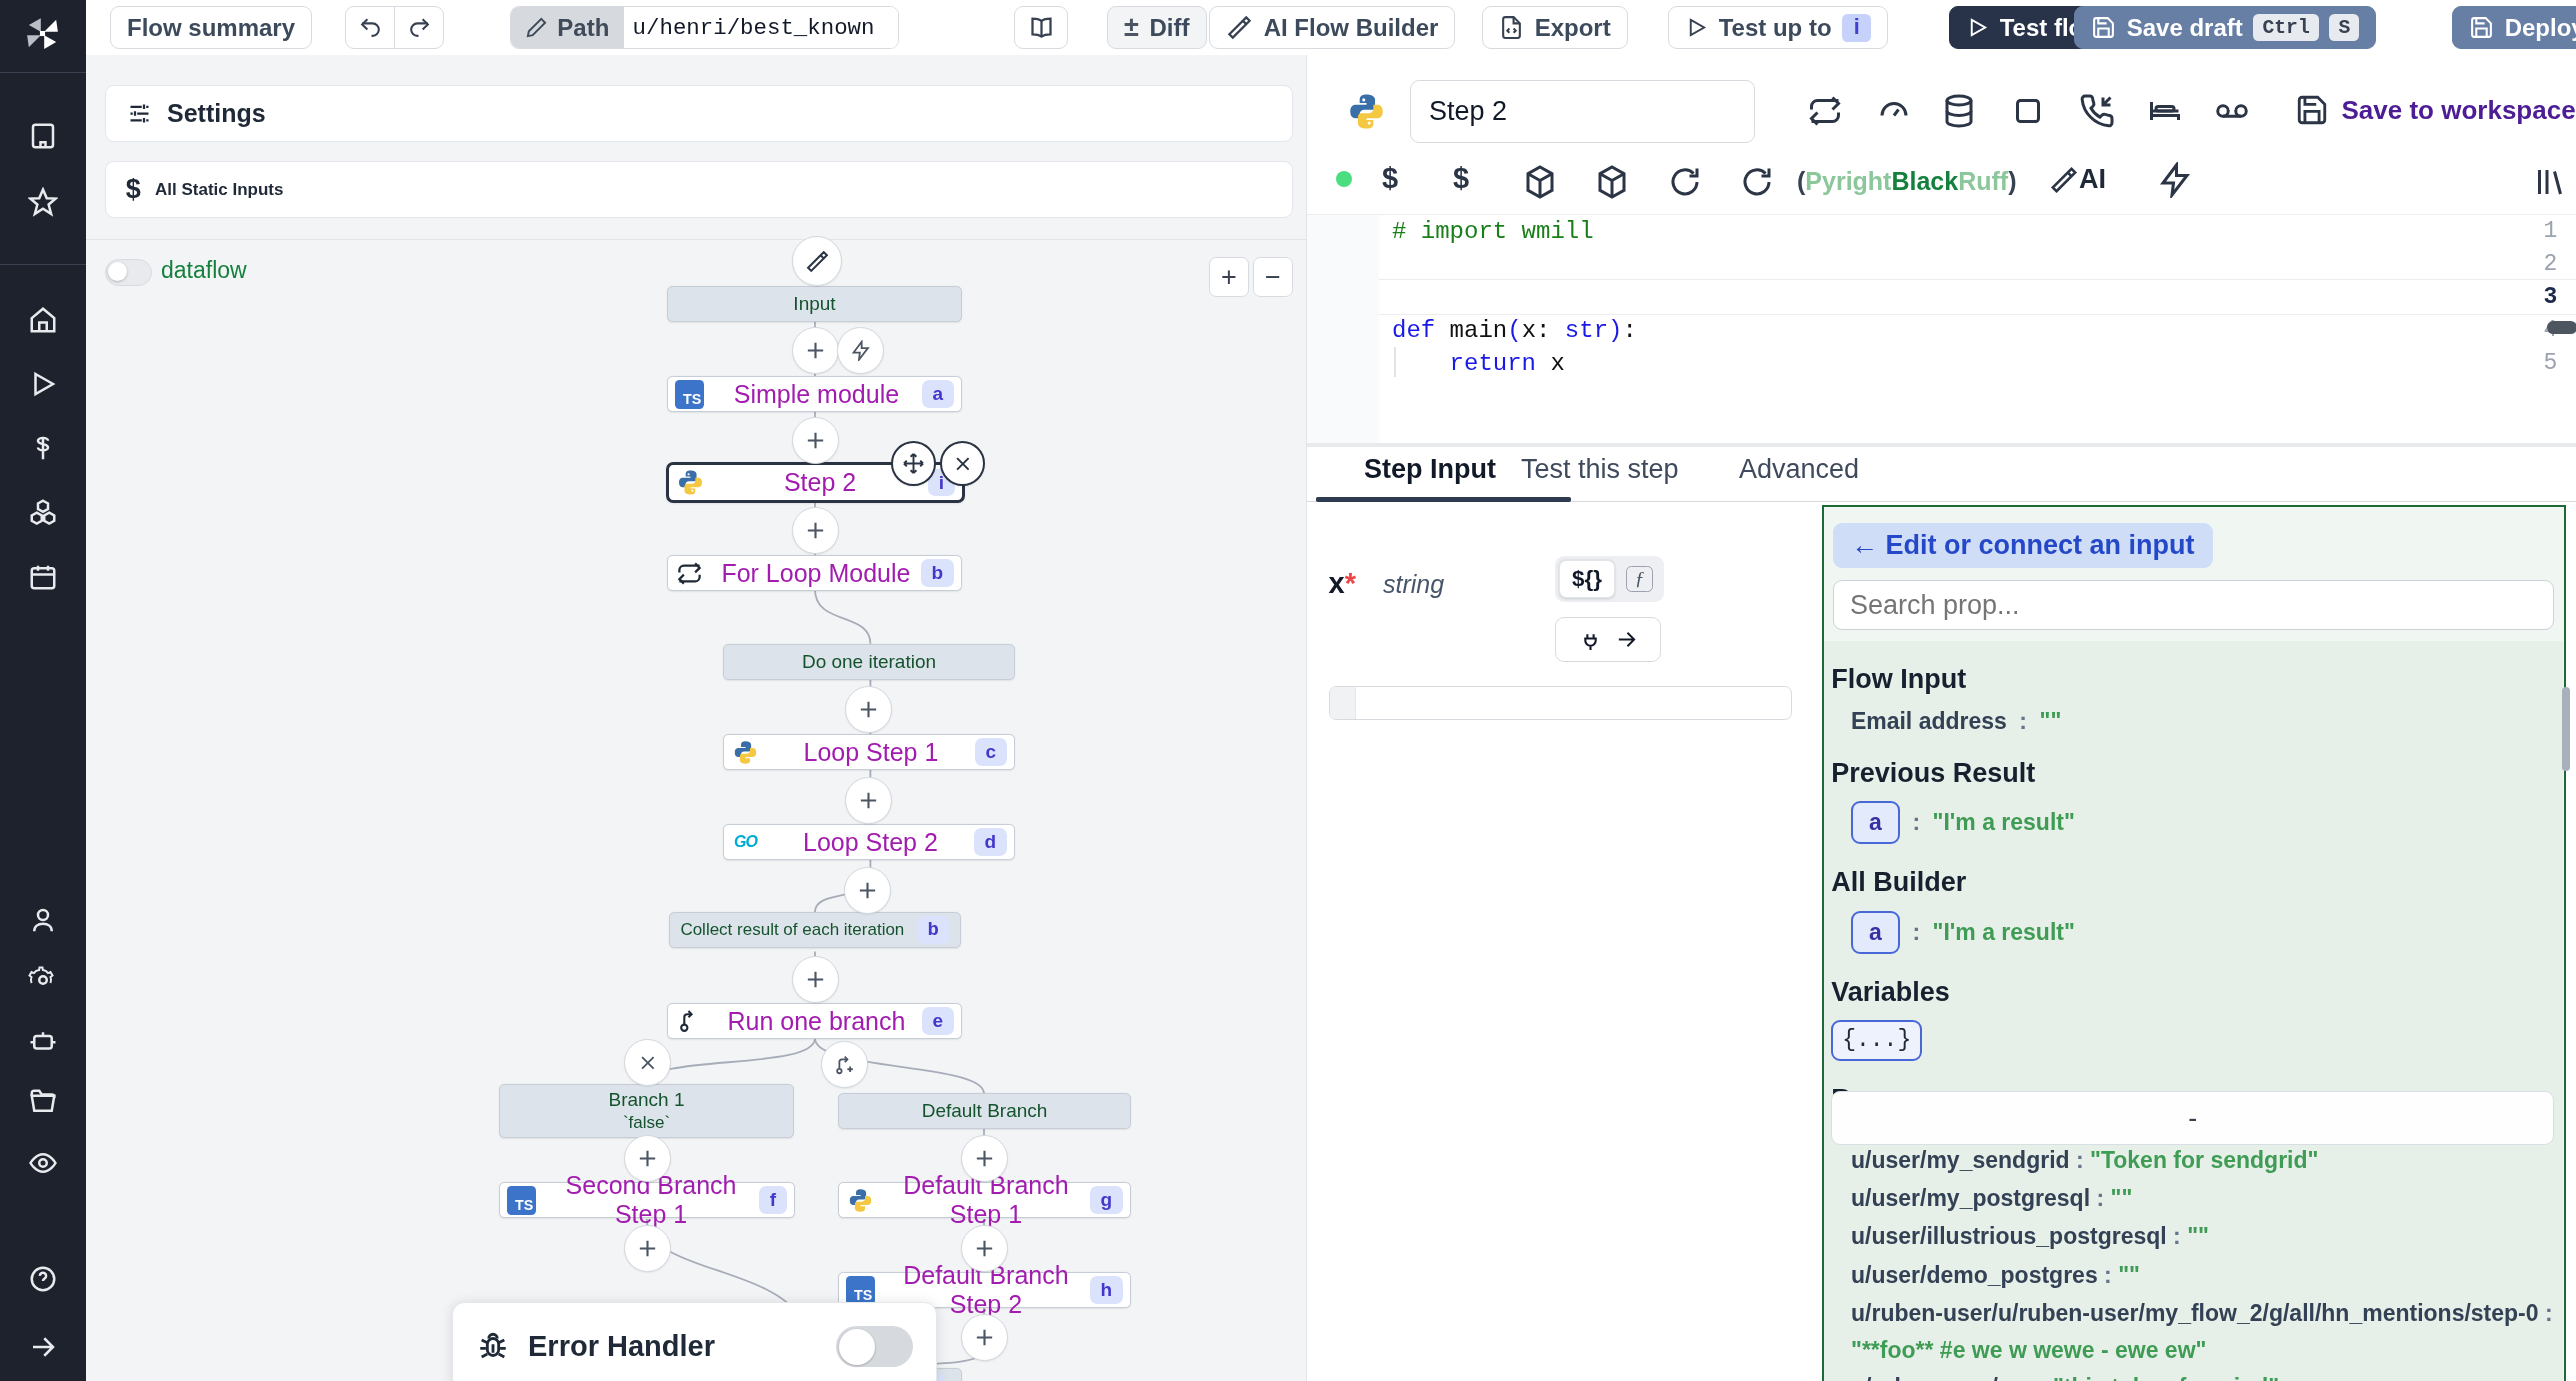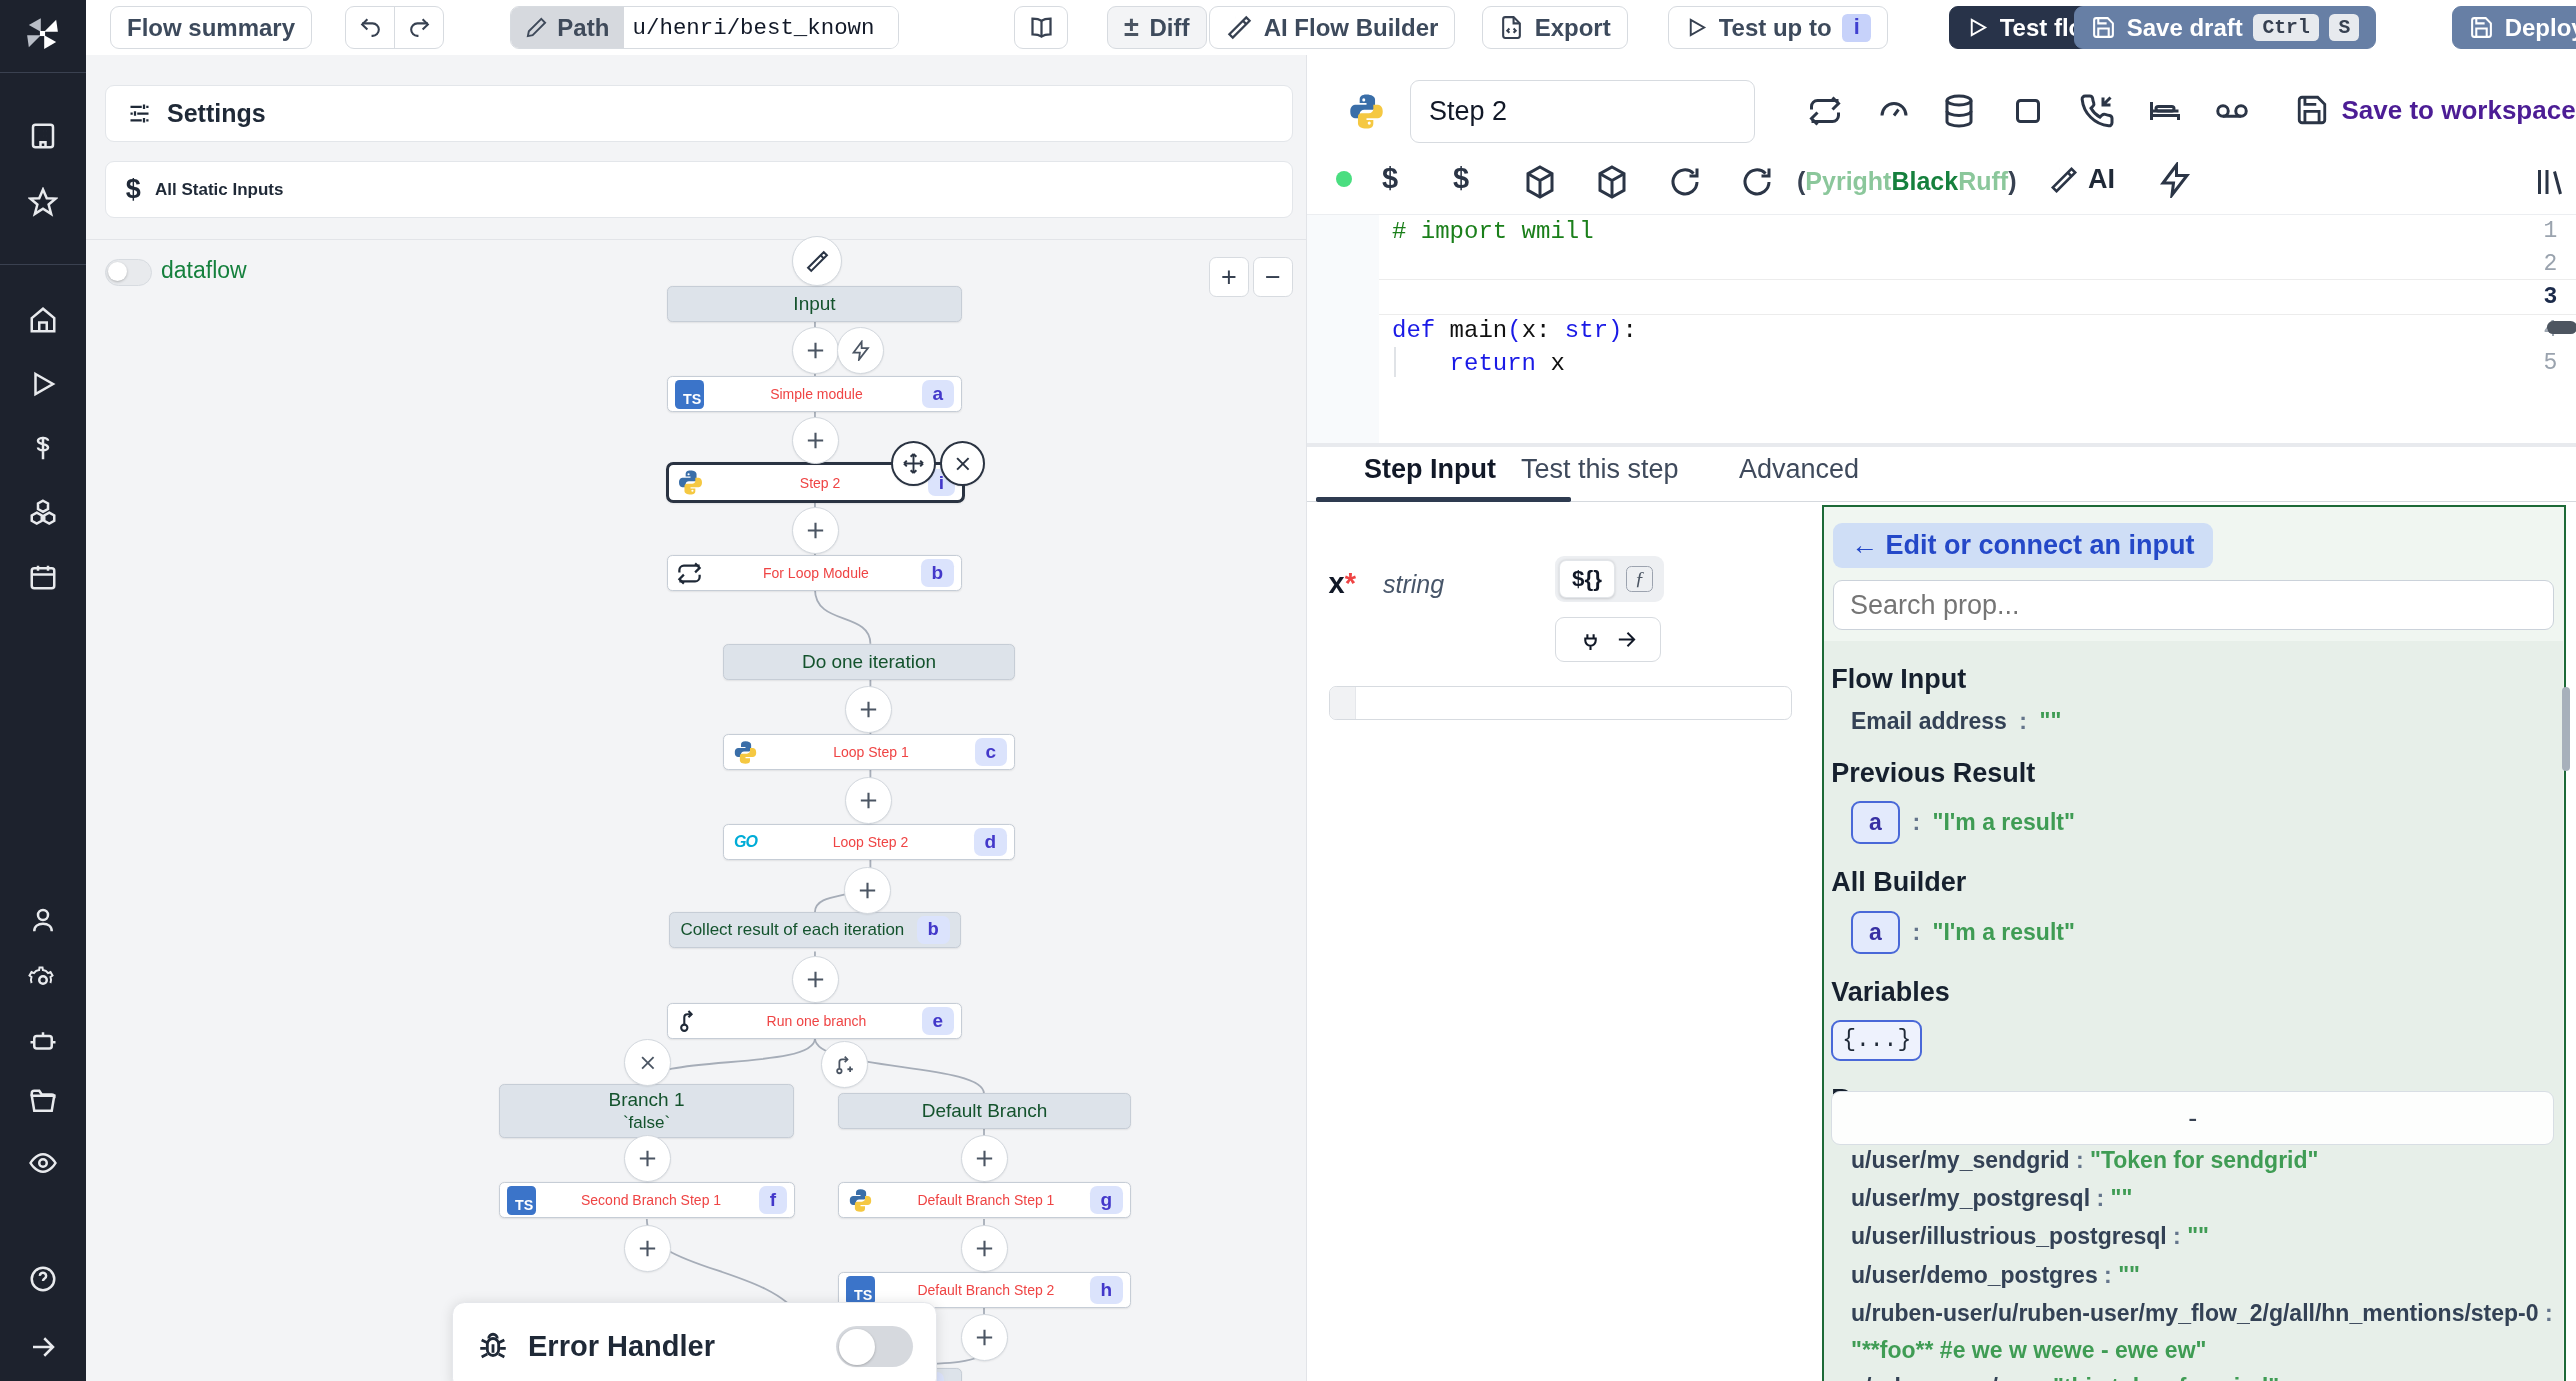--- a/index.html
+++ b/index.html
@@ -25,21 +25,21 @@
   .flowpanel{position:absolute;left:86px;top:55px;width:1220px;height:1326px;background:#f3f4f6;overflow:hidden}
   .card{position:absolute;left:19px;width:1188px;height:57px;background:#fff;border:0.9px solid #e3e6ea;border-radius:9px;display:flex;align-items:center;gap:14.3px;padding:0 19.7px;box-sizing:border-box;cursor:pointer}
   .card .t1{font-size:25px;font-weight:700;color:#1f2937}
   .hline{position:absolute;left:0;width:1220px;height:0.9px;background:#e2e4e8}
   .toggle{position:relative;border-radius:894px;background:#e8eaed;border:0.9px solid #d7dbe0;cursor:pointer}
   .knob{position:absolute;top:1.8px;left:1.8px;background:#fff;border-radius:50%;box-shadow:0 0.9px 2.7px rgba(0,0,0,.25)}
   .zbtn{position:absolute;width:38px;height:38px;background:#fff;border:1.8px solid #d7dbe0;border-radius:7.2px;font-size:27px;color:#374151;display:flex;align-items:center;justify-content:center;cursor:pointer}
   
   .node{position:absolute;height:36px;background:#fff;border:0.9px solid #c6cdd6;border-radius:5.4px;display:flex;align-items:center;box-shadow:0 0.9px 1.8px rgba(0,0,0,.08);box-sizing:border-box;cursor:pointer;z-index:3}
   .node .nicon{width:43px;display:flex;justify-content:center;align-items:center}
-  .node .nlabel{flex:1;text-align:center;font-size:14px;color:#ef4444}
+  .node .nlabel{flex:1;text-align:center;font-size:25px;color:#a21caf}
   .node .nbadge{margin-right:7.2px;background:#dbe3fc;color:#4338ca;font-weight:700;font-size:19px;border-radius:7.2px;padding:2.7px 10.7px}
   .node.virtual{background:#dde3ea;justify-content:center;font-family:"Liberation Mono",monospace;gap:12.5px}
   .node.virtual .nlabel{flex:none;font-family:Liberation Sans, sans-serif;font-size:19px;color:#14532d}
   .node.selected{border:3.6px solid #2a3342;border-radius:7.2px}
   .pcircle{position:absolute;width:47px;height:47px;background:#fff;border:0.9px solid #d3d8de;border-radius:50%;display:flex;align-items:center;justify-content:center;color:#4b5563;box-shadow:0 0.9px 1.8px rgba(0,0,0,.08);box-sizing:border-box;cursor:pointer;z-index:4}
   .pcircle.darkb{border:2.7px solid #2a3342;color:#2a3342;width:45px;height:45px}
   .ts-ic{width:29px;height:29px;background:#3b74c9;border-radius:4.5px;color:#fff;font-weight:700;font-size:14.3px;display:flex;align-items:flex-end;justify-content:flex-end;padding:1.8px 2.7px;box-sizing:border-box}
   .go-ic{color:#00acd7;font-weight:700;font-style:italic;font-size:16px;letter-spacing:-0.9px}
   .errcard{position:absolute;left:366px;top:1247px;width:485px;height:89px;background:#fff;border:0.9px solid #e5e7eb;border-radius:12.5px;box-shadow:0 1.8px 12.5px rgba(0,0,0,.12);display:flex;align-items:center;gap:18px;padding:0 23px;box-sizing:border-box;z-index:6}
   .errcard .t{font-size:29px;font-weight:700;color:#1f2937;flex:1}
@@ -647,21 +647,21 @@
           <path d="M20 3v5h-5"></path>
         </svg>
       </div>
     <div class="abs" style="left:490px;top:112px;display:flex">
       <span class="lint" style="color:#374151">(</span>
         <span class="lint" style="color:#8bc79b">Pyright </span>
         <span class="lint" style="color:#15803d;font-weight:800">Black</span>
         <span class="lint" style="color:#8bc79b"> Ruff</span>
         <span class="lint" style="color:#374151">)</span>
     </div>
-    <div class="abs" style="left:742px;top:109px;display:flex;align-items:center;gap:9px;cursor:pointer">
+    <div class="abs" style="left:742px;top:109px;display:flex;align-items:center;cursor:pointer">
       <span>
           <svg width="30" height="30" viewBox="0 0 24 24" fill="none" stroke="#2b3546" stroke-width="2">
             <path d="M6 21 21 6l-3-3L3 18z"></path>
             <path d="M15 6l3 3"></path>
             <path d="M5 6h.01M8 3h.01M11 7h.01M19 13h.01M16 16h.01"></path>
           </svg>
         </span>
       <span style="font-size:27px;font-weight:700;color:#1f2937">AI</span>
     </div>
     <div class="hicon" style="left:850px;top:107px">

